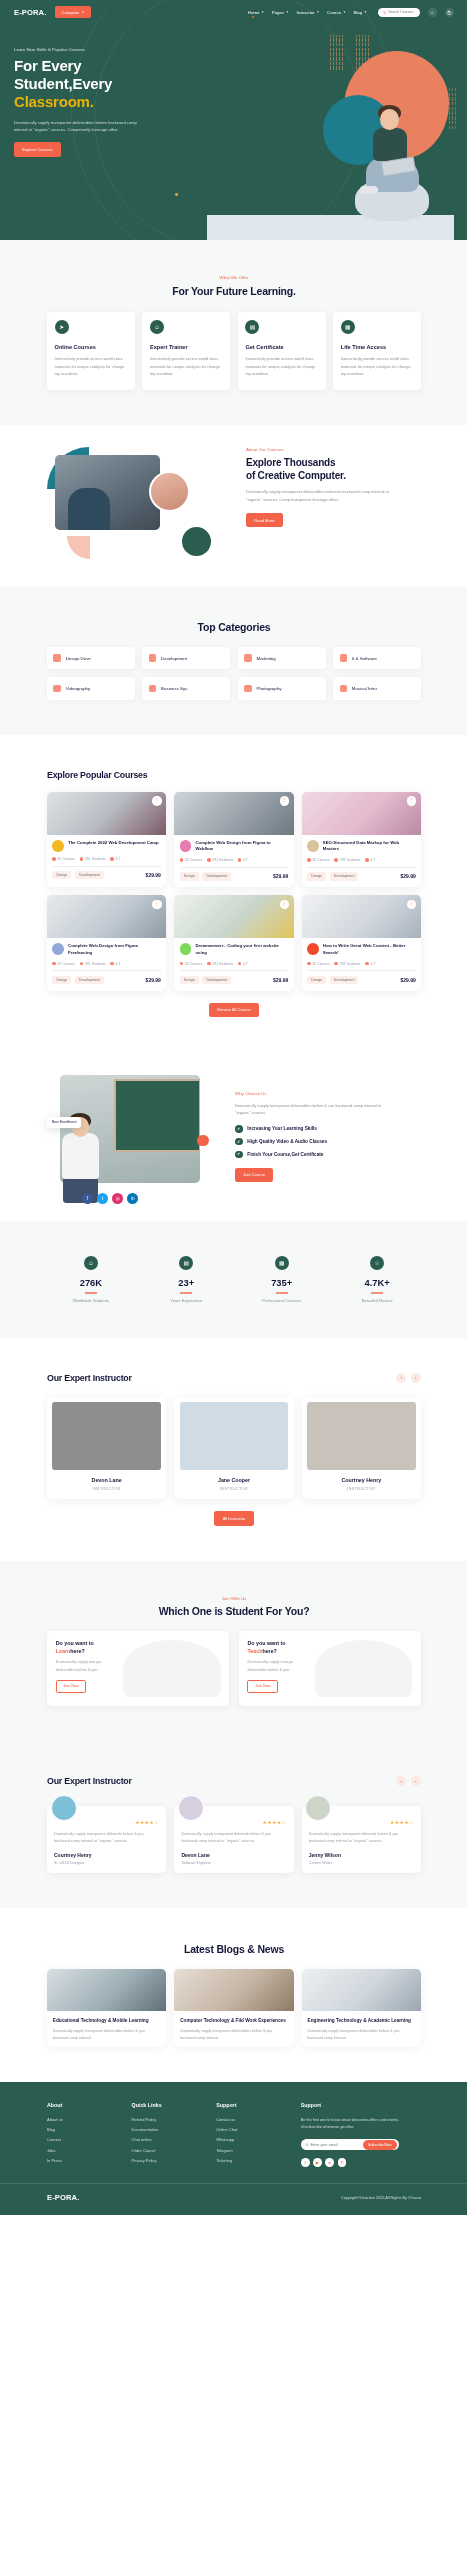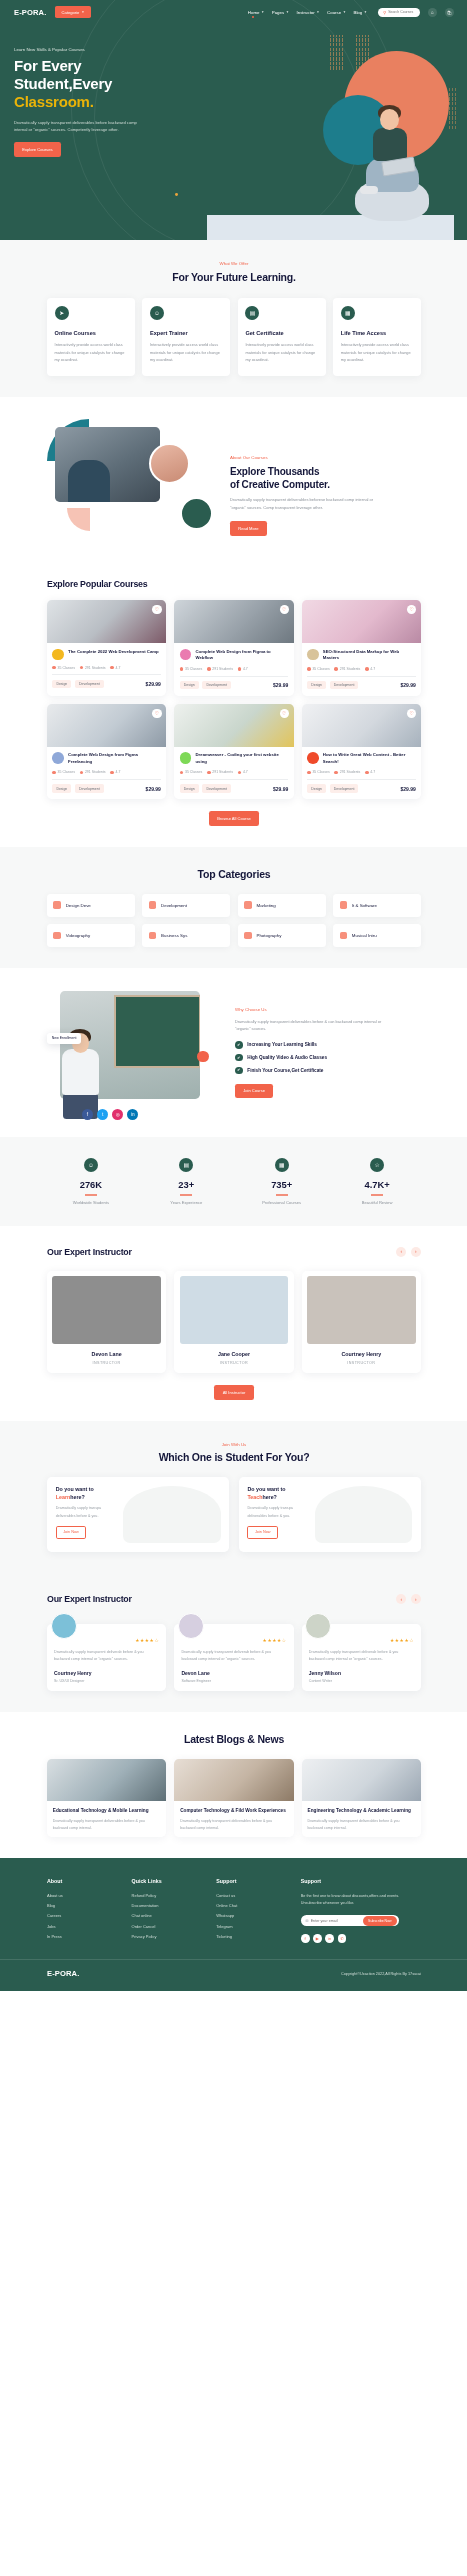--- a/index.html
+++ b/index.html
@@ -52,33 +52,33 @@
   .beanbag{position:absolute;right:24.6px;bottom:21px;width:74px;height:43px;background:#d6dde4;border-radius:48% 48% 40% 40%;}
   .person{position:absolute;right:34px;bottom:34px;width:58px;height:99px;}
   .p-head{position:absolute;left:17.5px;top:0;width:19.3px;height:21.6px;background:#f0c3a4;border-radius:50%;}
   .p-hair{position:absolute;left:16px;top:-3.5px;width:23px;height:15px;background:#4b3424;border-radius:50% 50% 40% 40%;}
   .p-torso{position:absolute;left:10.5px;top:19.3px;width:34px;height:33px;background:#2f4f4a;border-radius:9.4px 9.4px 4.7px 4.7px;}
   .p-legs{position:absolute;left:3.5px;top:49px;width:53px;height:34px;background:#9fb4c4;border-radius:15px 20px 9.4px 9.4px;}
   .p-foot{position:absolute;left:-2.3px;top:77px;width:18.7px;height:8.2px;background:#e5e7ea;border-radius:4.7px;}
   .laptop{position:absolute;left:20px;top:50px;width:33px;height:15px;background:#cfd6dc;border-radius:1.8px;transform:rotate(-9deg);border:0.6px solid #b6bfc7;}
 
   
-  .sec{padding:21px 0;}
+  .sec{padding:35px 0;}
   .bg-light{background:#f7f8f8;}
   .kicker{color:#f2634a;font-size:4.4px;text-align:center;margin-bottom:4.7px;}
   .h2{font-size:10.5px;font-weight:bold;text-align:center;letter-spacing:-0.2px;}
   .offer-grid{display:grid;grid-template-columns:repeat(4,1fr);gap:7.6px;margin-top:15px;}
   .offer-card{background:#fff;border-radius:4.1px;padding:8.8px 7.6px 11.7px;box-shadow:0 1.2px 8.2px rgba(20,30,60,.055);}
   .circ{width:14px;height:14px;border-radius:50%;background:#2a5c4f;display:flex;align-items:center;
     justify-content:center;color:#fff;font-size:5.8px;}
   .offer-card h3{font-size:5.6px;margin:9.4px 0 5.3px;font-weight:bold;}
   .muted{color:#8b9199;font-size:3.9px;line-height:1.95;}
 
   
-  .about{display:flex;gap:8px;align-items:flex-end;padding:22px 0;}
+  .about{display:flex;gap:24px;align-items:flex-start;padding:22px 0;}
   .about-art{position:relative;width:175px;height:117px;flex:none;}
   .about-art .imgA{position:absolute;left:8.2px;top:8.2px;width:105px;height:75px;border-radius:4.7px;
     background:linear-gradient(150deg,#8d9aa4,#5e6d78 55%,#3f4b55);overflow:hidden;}
   .about-art .imgA:after{content:"";position:absolute;left:13px;bottom:0;width:42px;height:42px;background:#2f4a5c;border-radius:40% 40% 0 0;}
   .about-art .quarter{position:absolute;left:0;top:0;width:42px;height:42px;background:#1d7d8c;border-radius:42px 0 0 0;}
   .about-art .imgB{position:absolute;right:32px;top:24.6px;width:41px;height:41px;border-radius:50%;
     background:linear-gradient(160deg,#e9b9a6,#c98b74);border:2.3px solid #fff;}
   .about-art .imgC{position:absolute;right:9.4px;bottom:5.8px;width:33px;height:33px;border-radius:50%;
     background:#2a5c4f;border:2.3px solid #fff;}
   .about-art .pinkq{position:absolute;left:20px;bottom:4.7px;width:23.4px;height:23.4px;background:#f6c3b5;border-radius:0 0 0 23.4px;}
@@ -323,20 +323,60 @@
         <h2 class="h2l">
           <span>Explore Thousands</span><br>
           <span>of Creative Computer.</span>
         </h2>
         <p>Dramatically supply transparent deliverables beforese backward comp internal or "organic" sources. Comp transparent leverage other.</p>
         <button class="btn-orange">Read More</button>
       </div>
     </div>
   </section>
 
+  <section class="sec bg-light">
+    <div class="container">
+      <h2 class="h2">Top Categories</h2>
+      <div class="cat-grid">
+        <div class="cat-card">
+            <span class="cat-ico"></span>
+            <span>Design Deve</span>
+          </div>
+        <div class="cat-card">
+            <span class="cat-ico"></span>
+            <span>Development</span>
+          </div>
+        <div class="cat-card">
+            <span class="cat-ico"></span>
+            <span>Marketing</span>
+          </div>
+        <div class="cat-card">
+            <span class="cat-ico"></span>
+            <span>It &amp; Software</span>
+          </div>
+        <div class="cat-card">
+            <span class="cat-ico"></span>
+            <span>Videography</span>
+          </div>
+        <div class="cat-card">
+            <span class="cat-ico"></span>
+            <span>Business Sys</span>
+          </div>
+        <div class="cat-card">
+            <span class="cat-ico"></span>
+            <span>Photography</span>
+          </div>
+        <div class="cat-card">
+            <span class="cat-ico"></span>
+            <span>Musical Intru</span>
+          </div>
+      </div>
+    </div>
+  </section>
+
   <section class="sec">
     <div class="container">
       <div class="courses-head">
         <h2 class="h2s">Explore Popular Courses</h2>
       </div>
       <div class="course-grid" id="course-grid">
           <div class="course">
             <div class="course-img" style="background:linear-gradient(135deg,#dfe3e6,#b9bec4 50%,#7d5a68)">
               <div class="heart">♡</div>
             </div>
@@ -464,60 +504,20 @@
               <div class="tags">
                 <span class="tag">Design</span>
                 <span class="tag">Development</span>
                 <span class="price">$29.99</span>
               </div>
             </div>
           </div>
         </div>
       <div class="center" style="margin-top:11.7px;">
         <button class="btn-orange" style="margin-top:0;">Browse All Course</button>
-      </div>
-    </div>
-  </section>
-
-  <section class="sec bg-light">
-    <div class="container">
-      <h2 class="h2">Top Categories</h2>
-      <div class="cat-grid">
-        <div class="cat-card">
-            <span class="cat-ico"></span>
-            <span>Design Deve</span>
-          </div>
-        <div class="cat-card">
-            <span class="cat-ico"></span>
-            <span>Development</span>
-          </div>
-        <div class="cat-card">
-            <span class="cat-ico"></span>
-            <span>Marketing</span>
-          </div>
-        <div class="cat-card">
-            <span class="cat-ico"></span>
-            <span>It &amp; Software</span>
-          </div>
-        <div class="cat-card">
-            <span class="cat-ico"></span>
-            <span>Videography</span>
-          </div>
-        <div class="cat-card">
-            <span class="cat-ico"></span>
-            <span>Business Sys</span>
-          </div>
-        <div class="cat-card">
-            <span class="cat-ico"></span>
-            <span>Photography</span>
-          </div>
-        <div class="cat-card">
-            <span class="cat-ico"></span>
-            <span>Musical Intru</span>
-          </div>
       </div>
     </div>
   </section>
 
   <section>
     <div class="container why">
       <div class="why-art">
         <div class="board"></div>
         <div class="teacher">
           <div class="t-skirt"></div>

